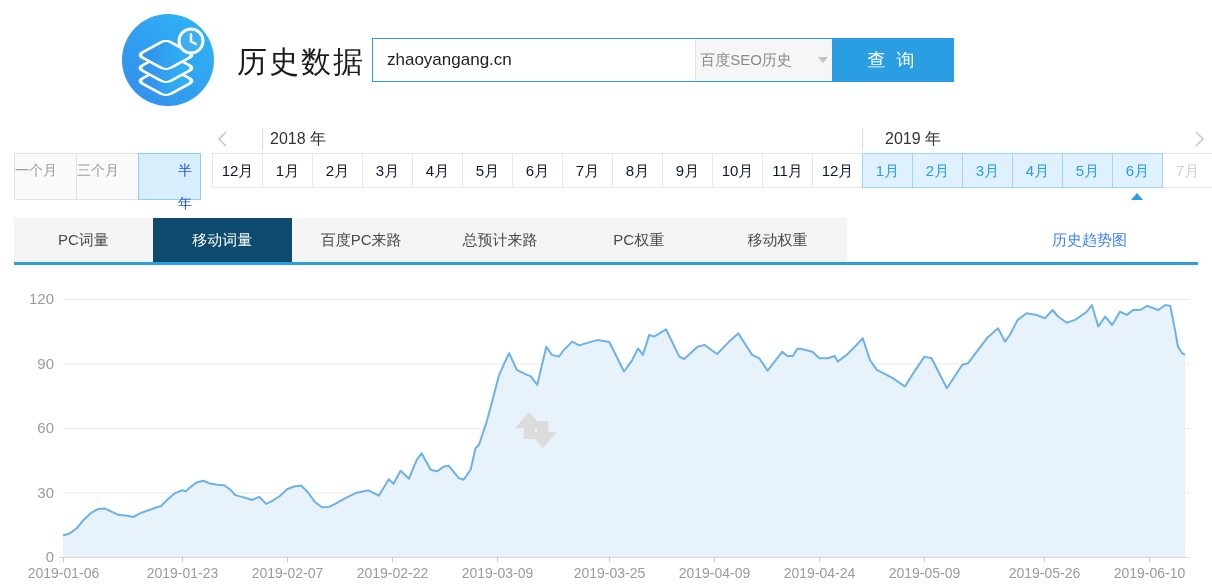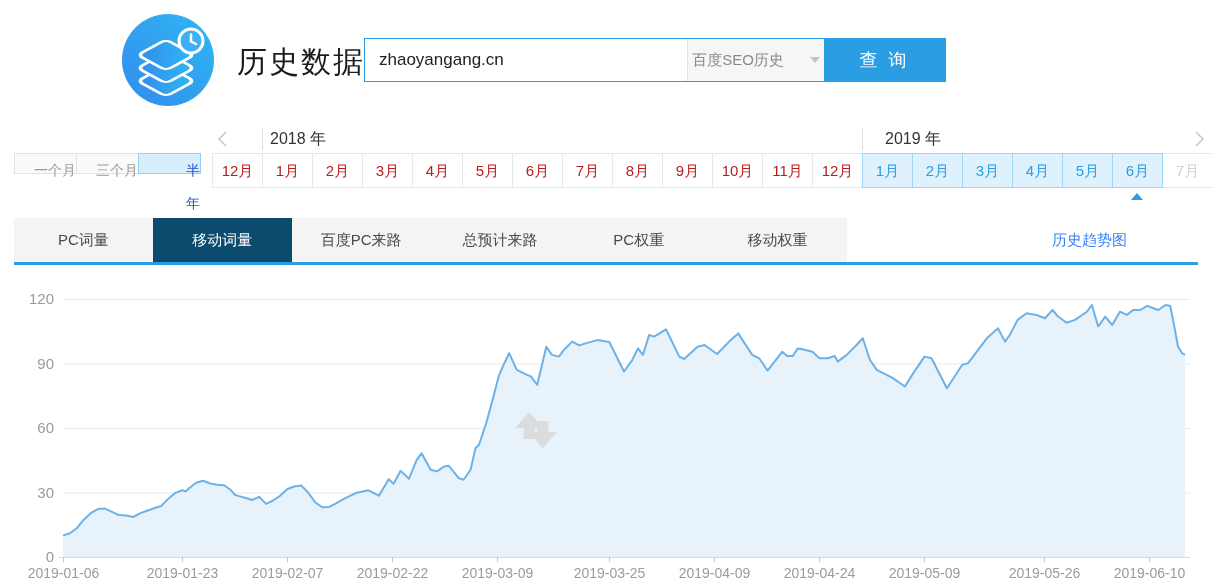--- a/index.html
+++ b/index.html
@@ -2,36 +2,36 @@
 <html><head>
 <meta charset="utf-8">
 <style>
   html,body{margin:0;padding:0;background:#fff;}
   body{width:1212px;height:588px;overflow:hidden;font-family:"Liberation Sans","DejaVu Sans",sans-serif;position:relative;}
   .abs{position:absolute;}
 
   
   #app-icon{left:122px;top:14px;width:92px;height:92px;}
   #page-title{left:237px;top:42px;font-size:30px;color:#1c1c1c;letter-spacing:2px;}
-  #search-box{left:364px;top:38px;width:582px;height:44px;border:1px solid #2b9de3;box-sizing:border-box;display:flex;background:#86efac;}
+  #search-box{left:372px;top:38px;width:582px;height:44px;border:1px solid #2b9de3;box-sizing:border-box;display:flex;background:#86efac;}
   #search-input{width:322px;border:none;outline:none;padding:0 14px;font-size:17px;color:#222;font-family:inherit;box-sizing:border-box;}
   #seo-select{width:136px;background:#f6f6f6;border-left:1px solid #e2e2e2;display:flex;align-items:center;justify-content:center;gap:26px;font-size:15px;color:#8a8a8a;cursor:pointer;}
   .caret-down{width:0;height:0;border-left:5px solid transparent;border-right:5px solid transparent;border-top:6px solid #c3c3c3;}
   #query-button{flex:1;background:#2b9de3;color:#fff;font-size:18px;border:none;letter-spacing:3px;display:flex;align-items:center;justify-content:center;cursor:pointer;}
 
   
   .year-row{top:127px;height:24px;line-height:24px;font-size:16px;color:#333;}
   .chev{top:129px;width:18px;height:20px;color:#c9c9c9;cursor:pointer;}
   .vsep{top:128px;width:1px;height:22px;background:#ddd;}
   #period-group{left:14px;top:153px;display:flex;}
-  .p-cell{width:63px;height:21px;margin-left:-1px;box-sizing:border-box;border:1px solid #e3e3e3;background:#fafafa;color:#9a9a9a;font-size:14px;line-height:33px;text-align:right;cursor:pointer;position:relative;}
+  .p-cell{width:63px;height:47px;margin-left:-1px;box-sizing:border-box;border:1px solid #e3e3e3;background:#fafafa;color:#9a9a9a;font-size:14px;line-height:33px;text-align:left;cursor:pointer;position:relative;}
   .p-cell:first-child{margin-left:0;}
   .p-cell.active{background:#d9eefb;border-color:#8ecff2;color:#1d4ed8;z-index:2;padding-left:39px;}
   #month-strip{left:212px;top:153px;display:flex;}
-  .m-cell{width:51px;height:35px;margin-left:-1px;box-sizing:border-box;border:1px solid #e8e8e8;background:#fff;color:#b91c1c;font-size:15px;line-height:33px;text-align:center;cursor:pointer;position:relative;}
+  .m-cell{width:51px;height:35px;margin-left:-1px;box-sizing:border-box;border:1px solid #e8e8e8;background:#fff;color:#0f172a;font-size:15px;line-height:33px;text-align:center;cursor:pointer;position:relative;}
   .m-cell:first-child{margin-left:0;}
   .m-cell.selected{background:#def1fc;border-color:#9bd7f5;color:#2b9de3;z-index:2;}
   .m-cell.disabled{color:#cdd2d8;cursor:default;}
   #sel-pointer{left:1131px;top:193px;width:0;height:0;border-left:6px solid transparent;border-right:6px solid transparent;border-bottom:7px solid #2b9de3;}
 
   
   #tab-bar{left:14px;top:218px;width:833px;height:44px;background:#f4f4f4;display:flex;}
   .tab{flex:1;text-align:center;line-height:44px;font-size:15px;color:#4a4a4a;cursor:pointer;}
   .tab.active{background:#0c4a6e;color:#fff;}
   #tab-underline{left:14px;top:262px;width:1184px;height:3px;background:#2b9de3;}

